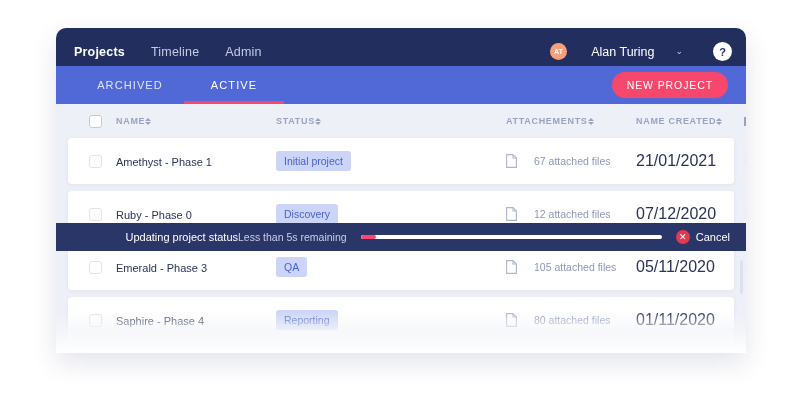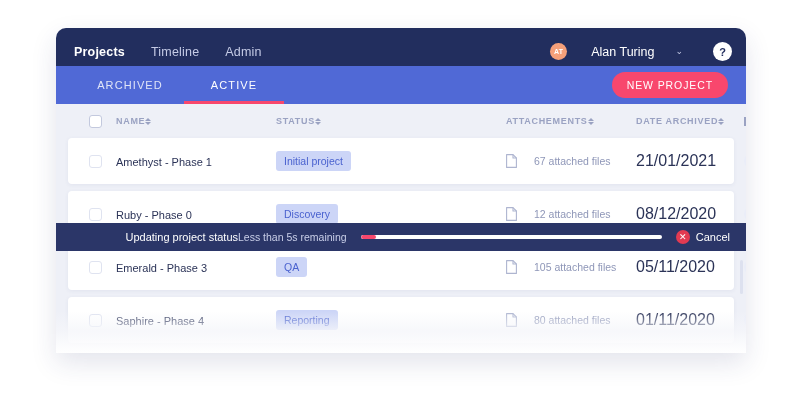--- a/index.html
+++ b/index.html
@@ -379,21 +379,21 @@
           <div class="th">
             <span>ATTACHEMENTS</span>
             <span class="sort-ico">
                 <i class="up"></i>
                 <i class="down"></i>
               </span>
           </div>
         </div>
         <div class="col-date">
           <div class="th">
-            <span>DATE ARCHIVED</span>
+            <span>NAME CREATED</span>
             <span class="sort-ico">
                 <i class="up"></i>
                 <i class="down"></i>
               </span>
           </div>
         </div>
         <div class="col-more">
           <div class="cols-ico">
               <span></span>
             </div>
@@ -440,21 +440,21 @@
         <div class="col-attach">
           <div class="attach">
             <svg width="11" height="14" viewBox="0 0 11 14">
               <path d="M0.6 0.6 H7 L10.4 4 V13.4 H0.6 Z" fill="#ffffff" stroke="#aeb5d0" stroke-width="1.1" stroke-linejoin="round"></path>
               <path d="M7 0.6 V4 H10.4" fill="none" stroke="#aeb5d0" stroke-width="1.1" stroke-linejoin="round"></path>
             </svg>
             <span>12 attached files</span>
           </div>
         </div>
         <div class="col-date">
-          <span class="cell-date">08/12/2020</span>
+          <span class="cell-date">07/12/2020</span>
         </div>
         <div class="col-more">
           <div class="more-btn"></div>
         </div>
       </div>
 
       <div class="row">
         <div class="col-check">
           <div class="checkbox light"></div>
         </div>

